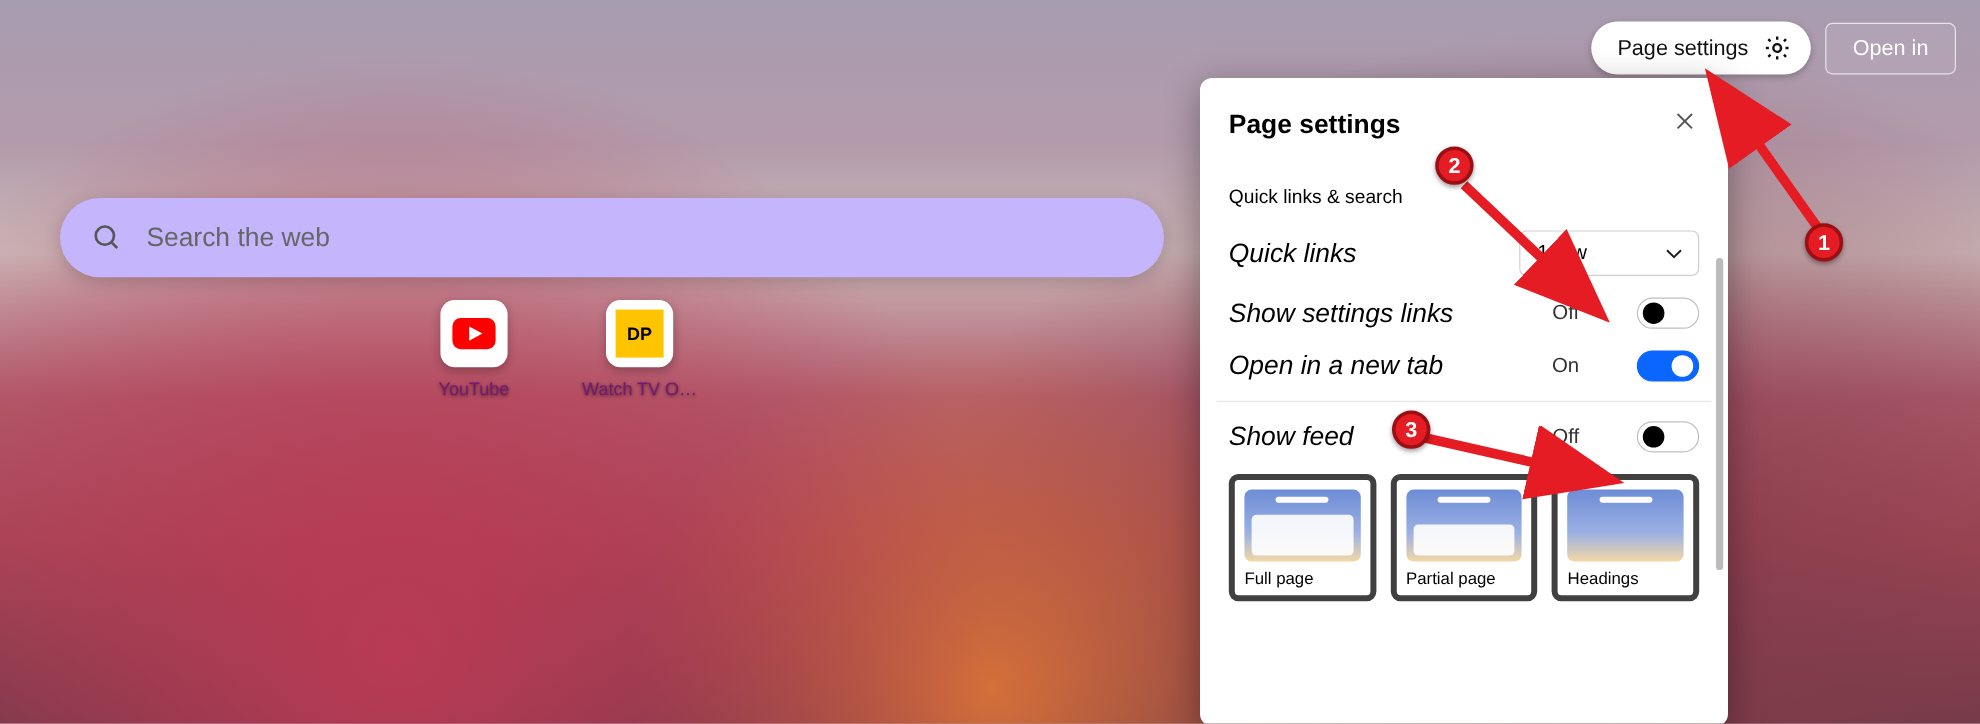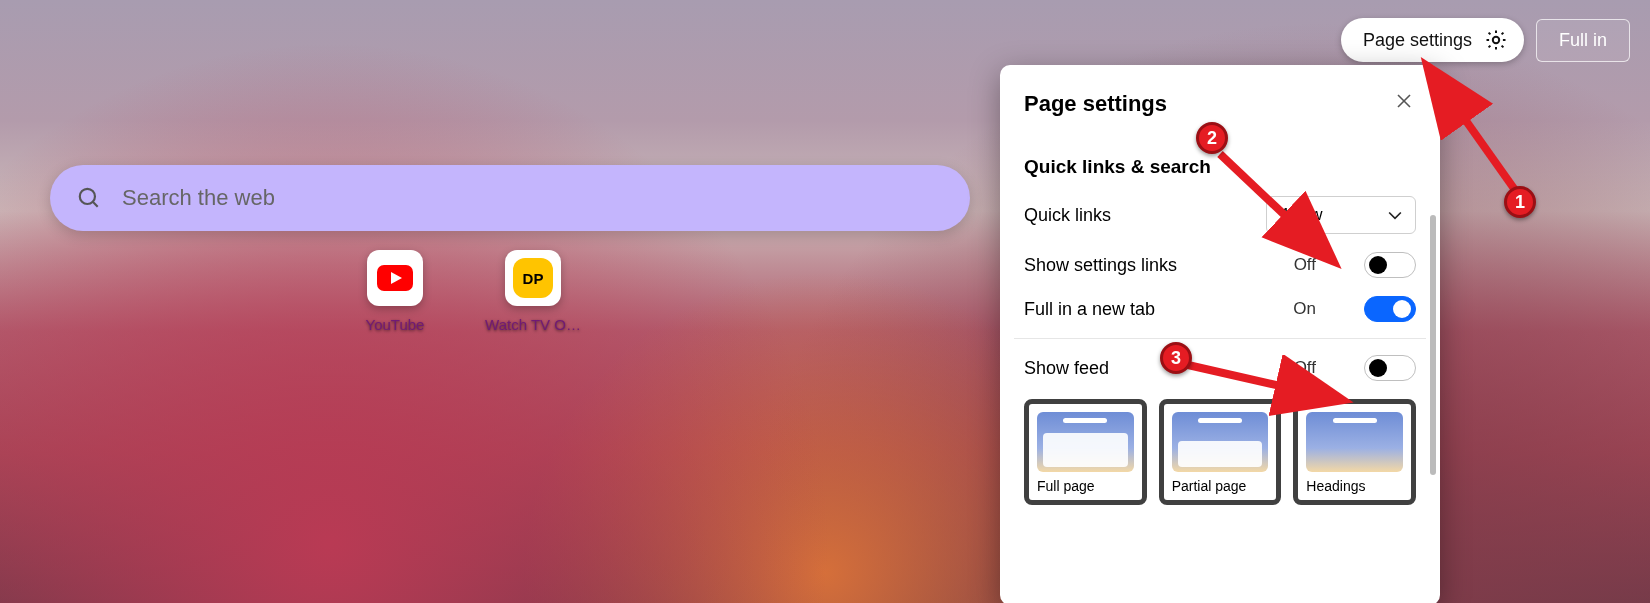--- a/index.html
+++ b/index.html
@@ -41,37 +41,37 @@
   
   .tiles { position: absolute; left: 355px; top: 250px; display: flex; gap: 58px; }
   .tile { display: flex; flex-direction: column; align-items: center; gap: 10px; cursor: pointer; width: 80px; }
   .tile-box {
     width: 56px; height: 56px; border-radius: 12px; background: #fff;
     display: flex; align-items: center; justify-content: center; box-shadow: 0 3px 8px rgba(0,0,0,.25);
   }
   .tile-label { color: #701a75; font-size: 15px; text-shadow: 0 1px 3px rgba(0,0,0,.6); white-space: nowrap; }
   .yt { background: #f00; width: 36px; height: 26px; border-radius: 7px; position: relative; }
   .yt::after { content: ""; position: absolute; left: 14px; top: 7px; border-left: 11px solid #fff; border-top: 6px solid transparent; border-bottom: 6px solid transparent; }
-  .dp { background: #ffc400; width: 40px; height: 40px; border-radius: 12px; font-weight: 800; color: #000; font-size: 15px; display: flex; align-items: center; justify-content: center; }
+  .dp { background: #ffc400; width: 40px; height: 40px; border-radius: 0; font-weight: 800; color: #000; font-size: 15px; display: flex; align-items: center; justify-content: center; }
 
   
   .popup {
     position: absolute; left: 1000px; top: 65px; width: 440px; height: 540px;
     background: #fff; border-radius: 10px; box-shadow: 0 8px 30px rgba(0,0,0,.35);
     padding: 22px 0 0 0; display: flex; flex-direction: column;
   }
   .popup-scroll { position: absolute; right: 4px; top: 150px; width: 6px; height: 260px; background: #bbb; border-radius: 3px; }
   .popup-header { display: flex; justify-content: space-between; align-items: center; padding: 0 22px 22px 24px; }
   .popup-title { font-size: 22px; font-weight: 600; }
   .popup-close { font-size: 18px; color: #555; cursor: pointer; padding: 6px; }
   .section { padding: 14px 24px; display: flex; flex-direction: column; gap: 18px; }
   .sec-divider { height: 1px; background: #e6e6e6; margin: 2px 14px; }
-  .sec-head { font-size: 19px; font-weight: 700; }
+  .sec-head { font-size: 16px; font-weight: 400; }
   .row { display: flex; justify-content: space-between; align-items: center; }
-  .row-label { font-size: 18px; }
+  .row-label { font-size: 22px; font-style: italic; }
   .row-state { font-size: 17px; color: #333; margin-right: 10px; }
   .row-right { display: flex; align-items: center; gap: 38px; }
   .select {
     border: 1px solid #cfcfcf; border-radius: 6px; padding: 8px 40px 8px 14px; font-size: 17px; position: relative; min-width: 150px; cursor: pointer;
   }
   .select .chev { position: absolute; right: 10px; top: 50%; transform: translateY(-50%); width: 20px; height: 20px; }
   .toggle { width: 52px; height: 26px; border-radius: 999px; position: relative; cursor: pointer; border: 1px solid #bfbfbf; background: #fff; }
   .toggle .knob { position: absolute; top: 3px; width: 18px; height: 18px; border-radius: 50%; background: #000; }
   .toggle.off .knob { left: 4px; }
   .toggle.on { background: #0a66ff; border-color: #0a66ff; }
@@ -100,21 +100,21 @@
 
 <div class="top-right">
   <div class="pill-btn">
     <span>Page settings</span>
     <svg class="gear-icon" viewBox="0 0 24 24" fill="none" stroke="#111" stroke-width="2">
       <circle cx="12" cy="12" r="3.2"></circle>
       <path d="M12 2.5v2.6M12 18.9v2.6M4.6 4.6l1.8 1.8M17.6 17.6l1.8 1.8M2.5 12h2.6M18.9 12h2.6M4.6 19.4l1.8-1.8M17.6 6.4l1.8-1.8"></path>
     </svg>
   </div>
   <div class="signin-btn">
-    <span>Full in</span>
+    <span>Open in</span>
   </div>
 </div>
 
 <div class="search-wrap">
   <svg class="search-icon" viewBox="0 0 24 24" fill="none" stroke="currentColor" stroke-width="2">
     <circle cx="10.5" cy="10.5" r="7"></circle>
       <line x1="20" y1="20" x2="15.5" y2="15.5"></line>
   </svg>
   <input class="search-input" placeholder="Search the web" style="">
 </div>
@@ -159,21 +159,21 @@
     <div class="row">
       <div class="row-label">Show settings links</div>
       <div class="row-right">
         <span class="row-state">Off</span>
         <div class="toggle off">
             <div class="knob"></div>
           </div>
       </div>
     </div>
     <div class="row">
-      <div class="row-label">Full in a new tab</div>
+      <div class="row-label">Open in a new tab</div>
       <div class="row-right">
         <span class="row-state">On</span>
         <div class="toggle on">
             <div class="knob"></div>
           </div>
       </div>
     </div>
   </div>
 
   <div class="sec-divider"></div>

